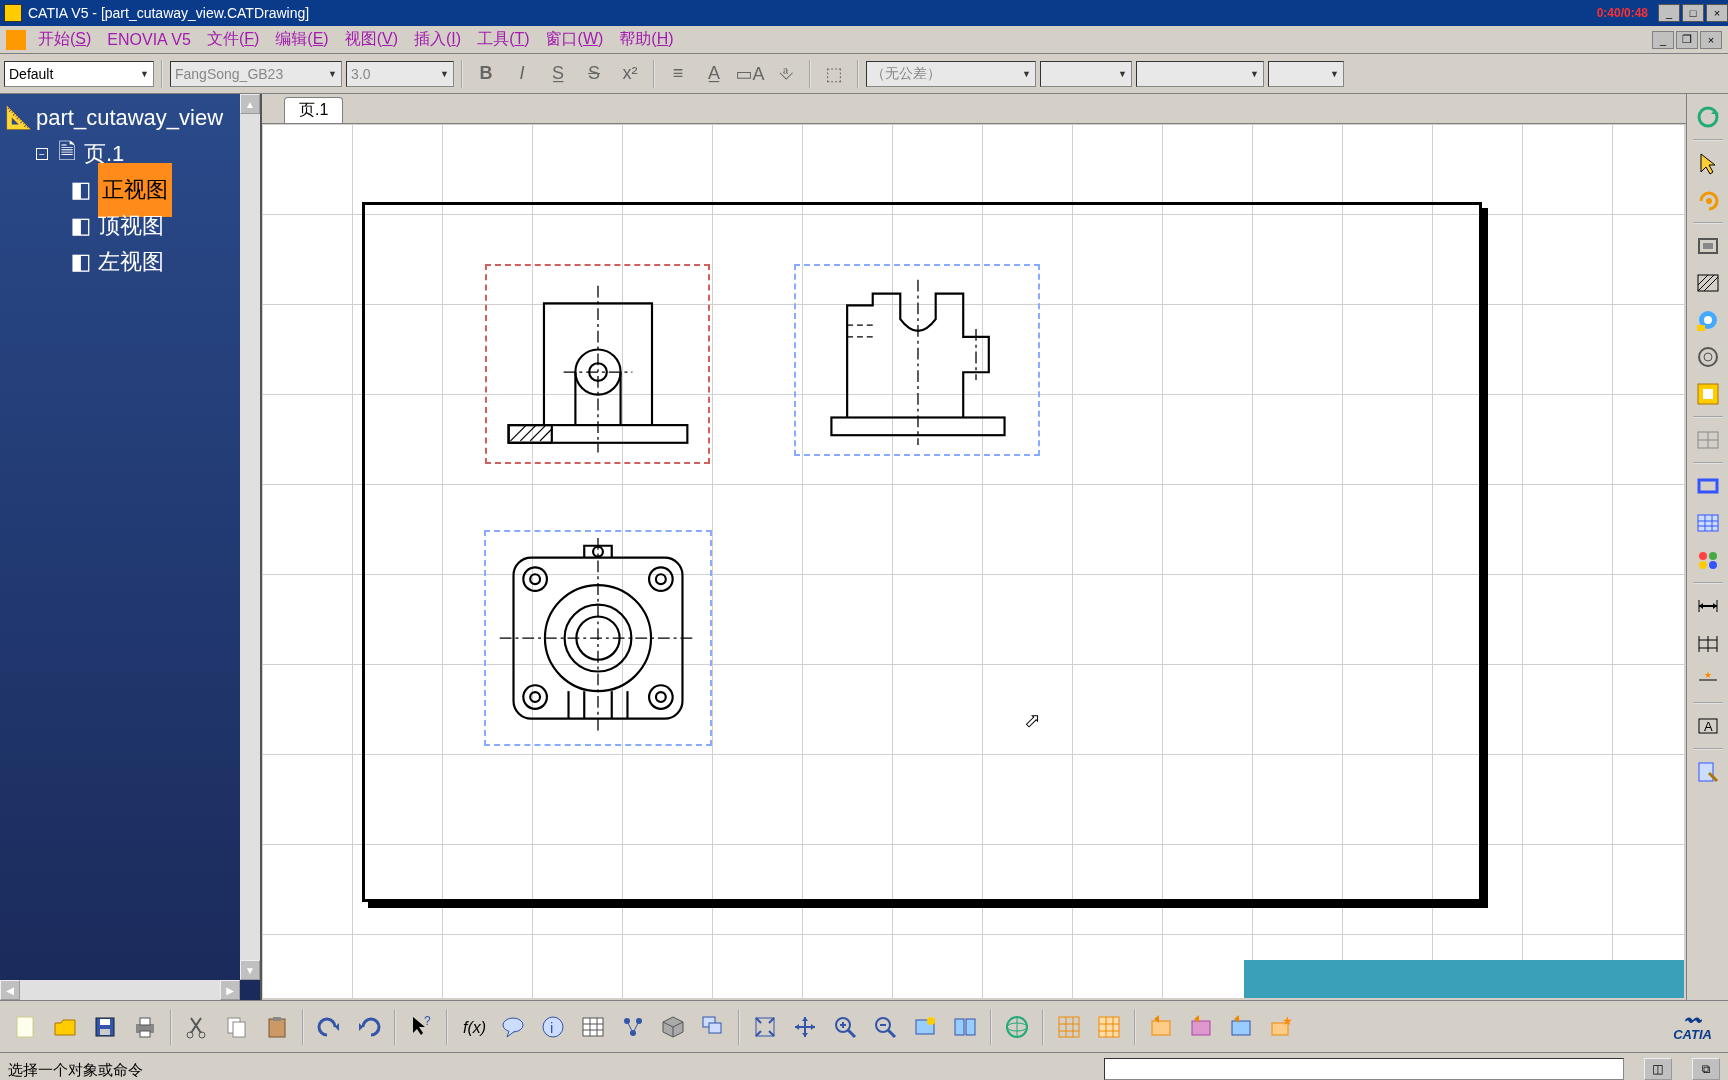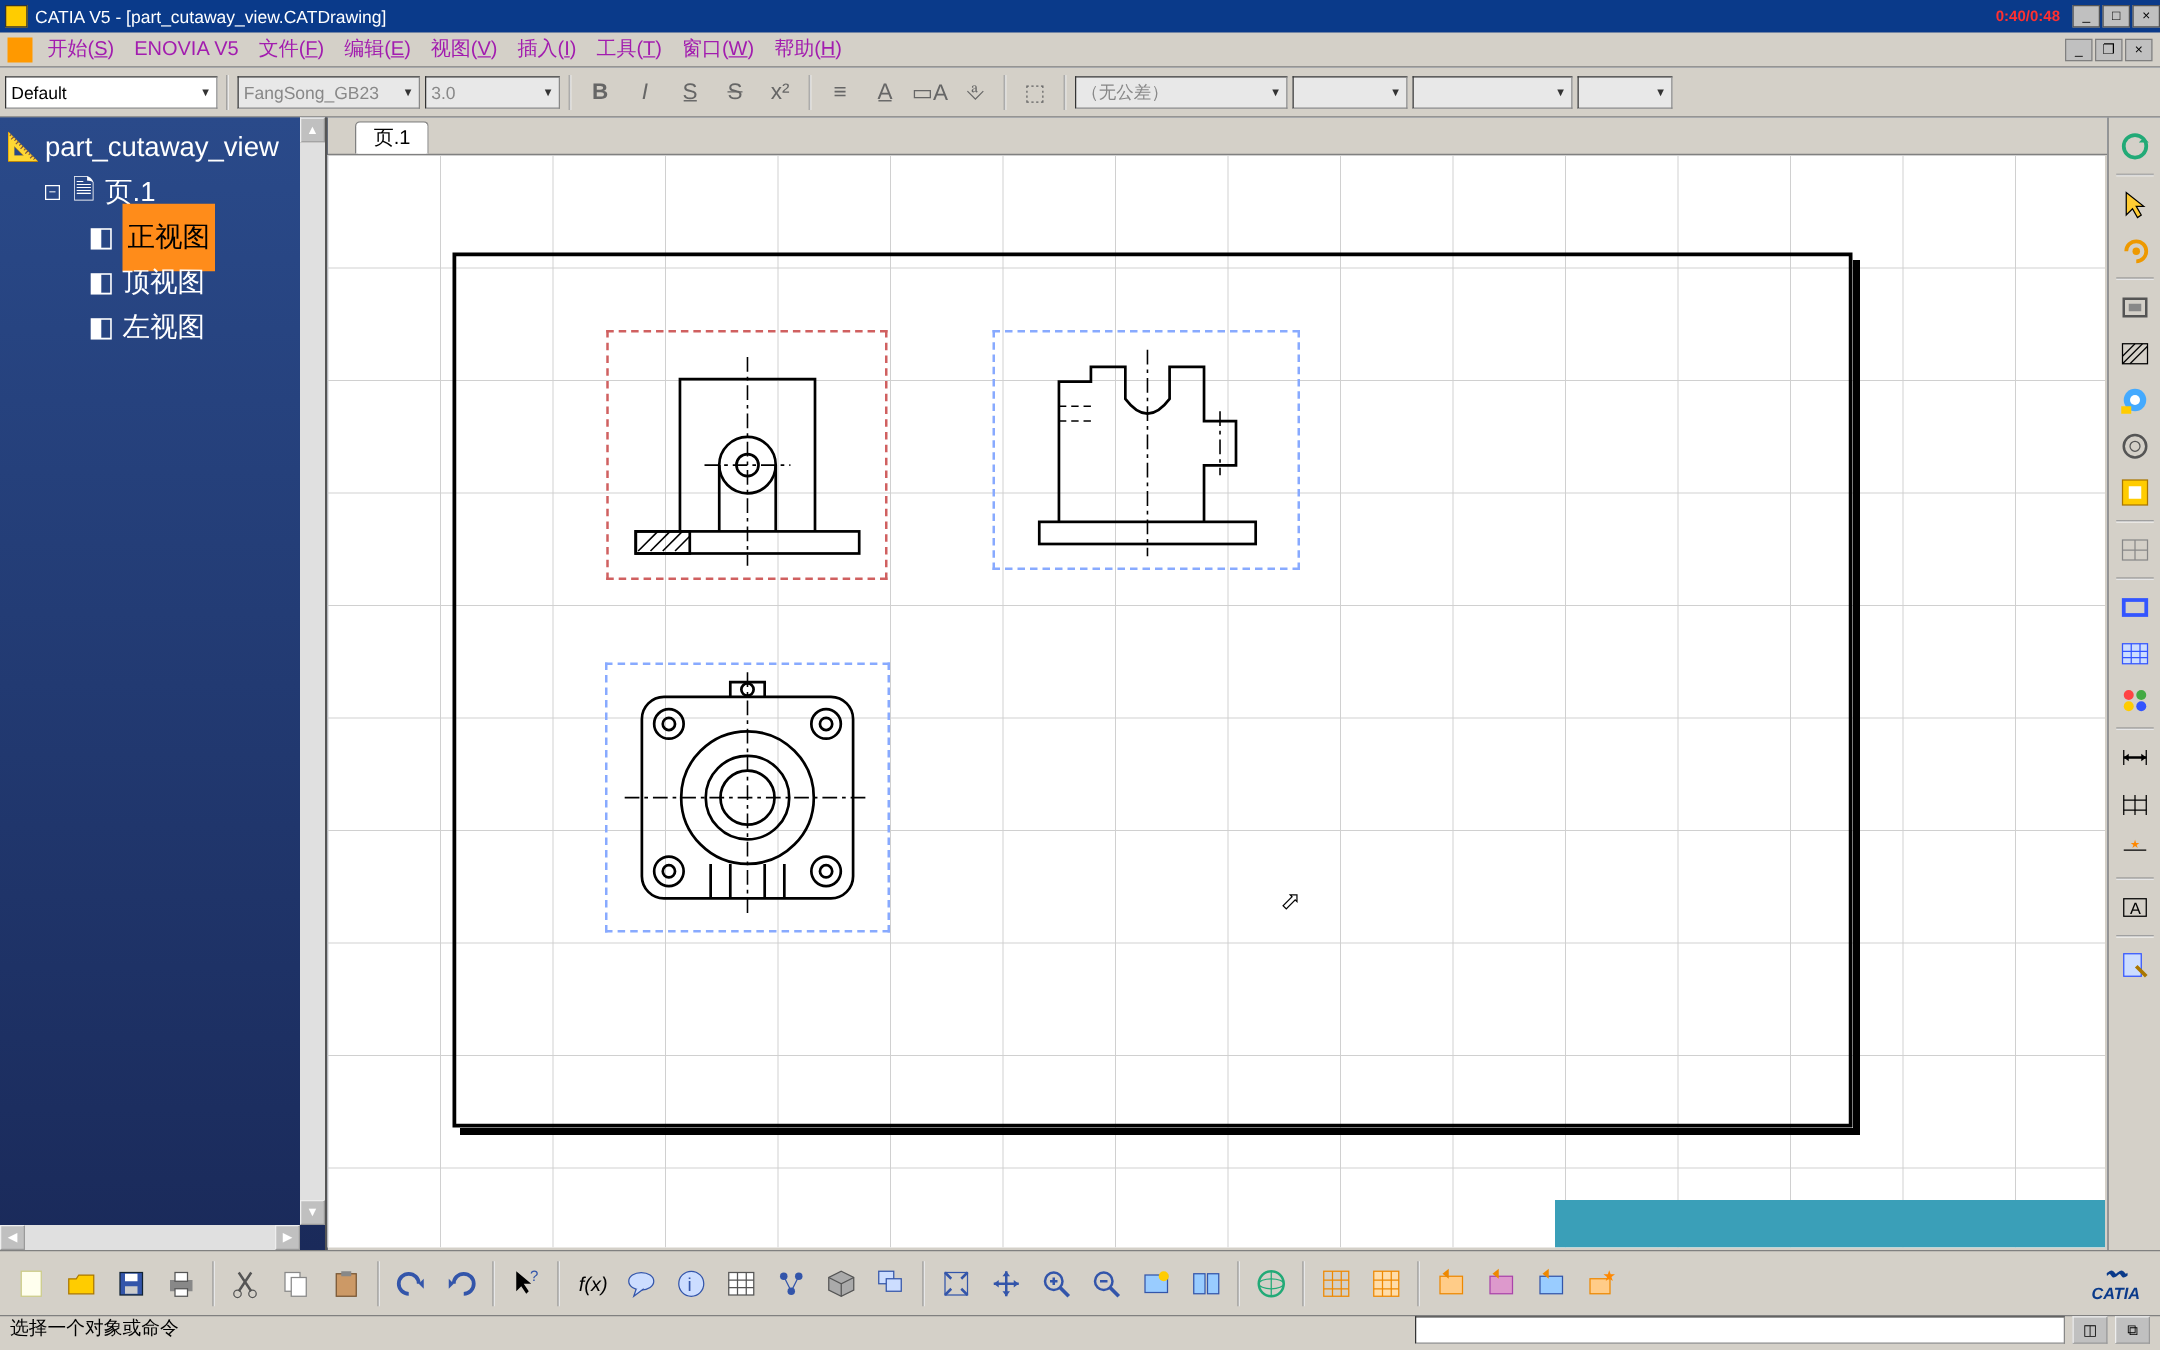--- a/index.html
+++ b/index.html
@@ -77,21 +77,21 @@
 .rtb-sep { width: 30px; height: 2px; background: linear-gradient(#888,#fff); margin: 2px 0; }
 
 
 .std-bar { height: 52px; background: #d4d0c8; display: flex; align-items: center; padding: 0 6px; border-top: 1px solid #808080; gap: 2px; }
 .std-btn { width: 38px; height: 38px; display: flex; align-items: center; justify-content: center; border: 1px solid transparent; }
 .std-btn svg { width: 28px; height: 28px; }
 .std-sep { width: 2px; height: 36px; background: linear-gradient(90deg,#888,#fff); margin: 0 4px; }
 .catia-logo { margin-left: auto; color: #0a3a8a; font-style: italic; font-weight: bold; font-size: 13px; padding: 0 10px; display:flex;flex-direction:column;align-items:center;line-height:1;}
 
 
-.status-bar { height: 28px; background: #d4d0c8; display: flex; align-items: flex-start; padding: 0 8px; border-top: 1px solid #808080; font-size: 15px; gap: 6px; }
+.status-bar { height: 28px; background: #d4d0c8; display: flex; align-items: flex-end; padding: 0 8px; border-top: 1px solid #808080; font-size: 15px; gap: 20px; }
 .status-bar .msg { flex: 0 0 auto; }
 .status-bar .fill { flex: 1; }
 .status-bar .field { width: 520px; height: 22px; background: #fff; border: 1px inset #888; }
 .status-bar .small-btn { width: 28px; height: 22px; background: #c0c0c0; border: 1px outset #eee; display:flex;align-items:center;justify-content:center;font-size:12px;}
 
 
 .dwg path, .dwg line, .dwg circle, .dwg rect { stroke: #000; fill: none; stroke-width: 2.2; }
 .dwg .center { stroke-dasharray: 12 4 3 4; stroke-width: 1.3; }
 .dwg .hidden-l { stroke-dasharray: 6 4; stroke-width: 1.3; }
 .dwg .hatch { stroke-width: 1.3; }
@@ -125,26 +125,26 @@
   <div class="menu-item"><span>工具</span>(<span class="hk">T</span>)</div>
   <div class="menu-item"><span>窗口</span>(<span class="hk">W</span>)</div>
   <div class="menu-item"><span>帮助</span>(<span class="hk">H</span>)</div>
   <div class="spacer"></div>
   <div class="mdi-btn">_</div>
   <div class="mdi-btn">❐</div>
   <div class="mdi-btn">×</div>
 </div>
 
 <div class="fmt-bar">
-  <div class="combo" style="width:170px">
+  <div class="combo" style="width:150px">
       <span>Default</span>
       <span class="dd">▼</span>
     </div>
   <div class="sep"></div>
-  <div class="combo disabled" style="width:146px">
+  <div class="combo disabled" style="width:172px">
       <span>FangSong_GB23</span>
       <span class="dd">▼</span>
     </div>
   <div class="combo disabled" style="width:108px">
       <span>3.0</span>
       <span class="dd">▼</span>
     </div>
   <div class="sep"></div>
   <div class="fmt-btn">
       <b>B</b>

